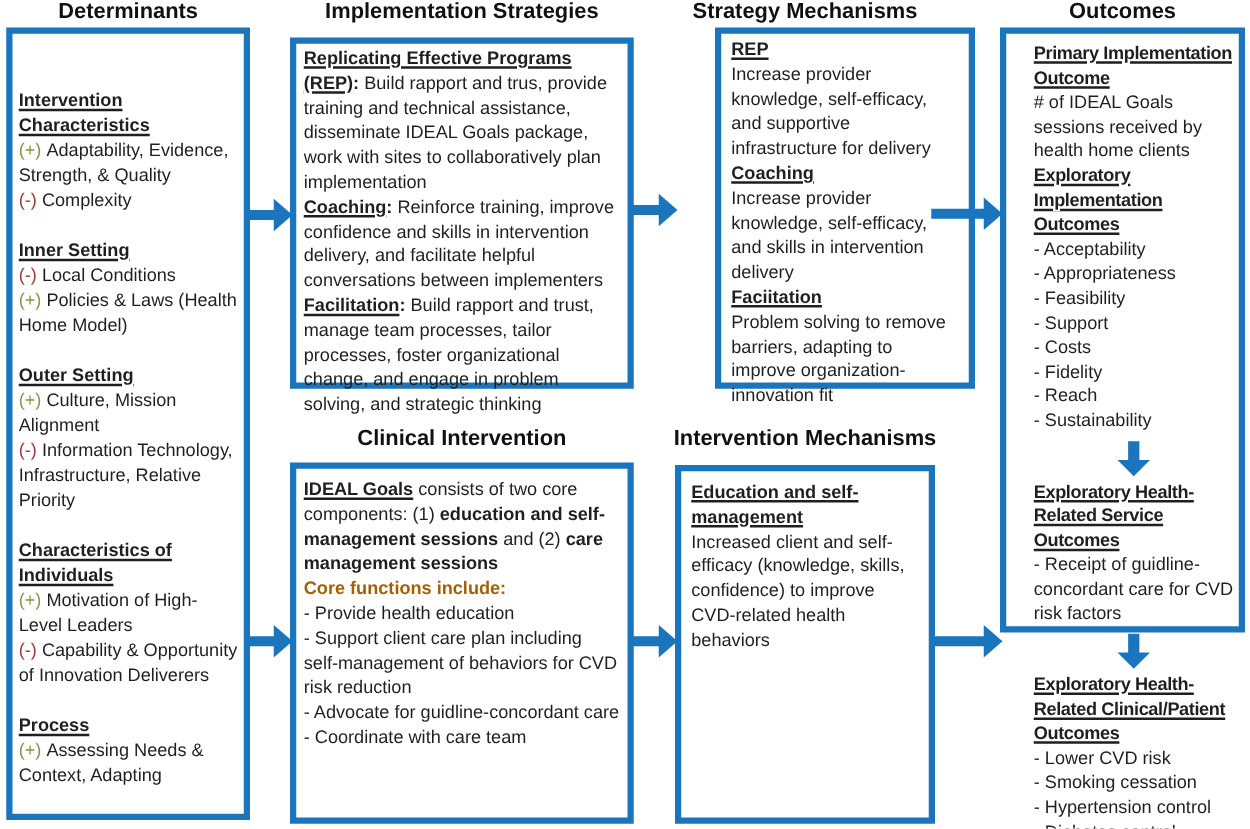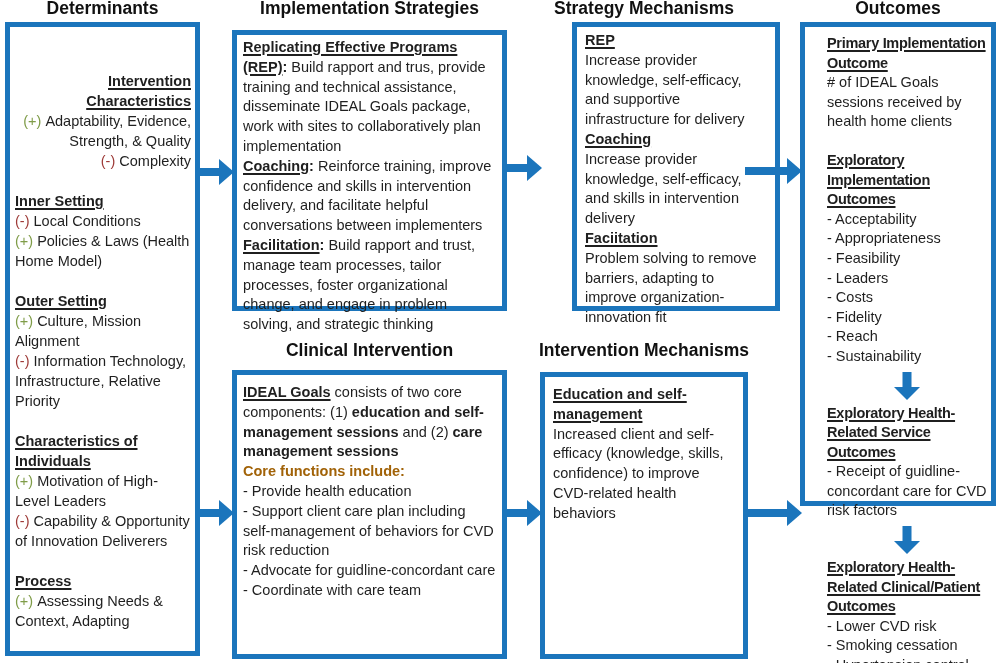--- a/index.html
+++ b/index.html
@@ -11,23 +11,23 @@
     position:absolute;text-align:center;font-weight:bold;font-size:17.5px;color:#111;
   }
   .box{
     position:absolute;border:5px solid #1B75BC;background:#fff;box-sizing:border-box;
     font-size:14.5px;line-height:19.8px;
   }
   .bu{font-weight:bold;text-decoration:underline;text-decoration-thickness:1.5px;text-underline-offset:2px;}
   .b{font-weight:bold;}
   .sec-title{font-weight:bold;text-decoration:underline;text-decoration-thickness:1.5px;text-underline-offset:2px;}
   .tight{letter-spacing:-0.3px;}
-  .gap-top{margin-top:19px;}
+  .gap-top{}
   .det-section{margin-top:20px;}
-  .det-section:first-child{margin-top:0;text-align:right;}
+  .det-section:first-child{margin-top:0;}
   .sign-plus{color:#7F9C48;}
   .sign-minus{color:#9E3B38;}
   .sign{margin-right:4px;}
   .accent-line{color:#a16207;font-weight:bold;}
   
   .arrow-right{position:absolute;height:26px;}
   .arrow-right .stem{position:absolute;left:0;top:50%;transform:translateY(-50%);height:8px;background:#1B75BC;width:calc(100% - 13px);}
   .arrow-right .head{position:absolute;right:0;top:50%;transform:translateY(-50%);width:0;height:0;
     border-top:13px solid transparent;border-bottom:13px solid transparent;border-left:15px solid #1B75BC;}
   
@@ -118,21 +118,21 @@
   <div class="box" style="left:800px;top:22px;width:196px;height:484px;padding:7px 4px 3px 22px;line-height:19.6px;">
     <div class="out-section">
       <div class="sec-title tight">Primary Implementation Outcome</div>
       <div class="body"># of IDEAL Goals sessions received by health home clients</div>
     </div>
     <div class="out-section gap-top">
       <div class="sec-title tight">Exploratory Implementation Outcomes</div>
       <div class="list-item">- Acceptability</div>
       <div class="list-item">- Appropriateness</div>
       <div class="list-item">- Feasibility</div>
-      <div class="list-item">- Leaders</div>
+      <div class="list-item">- Support</div>
       <div class="list-item">- Costs</div>
       <div class="list-item">- Fidelity</div>
       <div class="list-item">- Reach</div>
       <div class="list-item">- Sustainability</div>
     </div>
     <div class="arrow-down">
         <div class="stem"></div>
         <div class="head"></div>
       </div>
     <div class="out-section">

